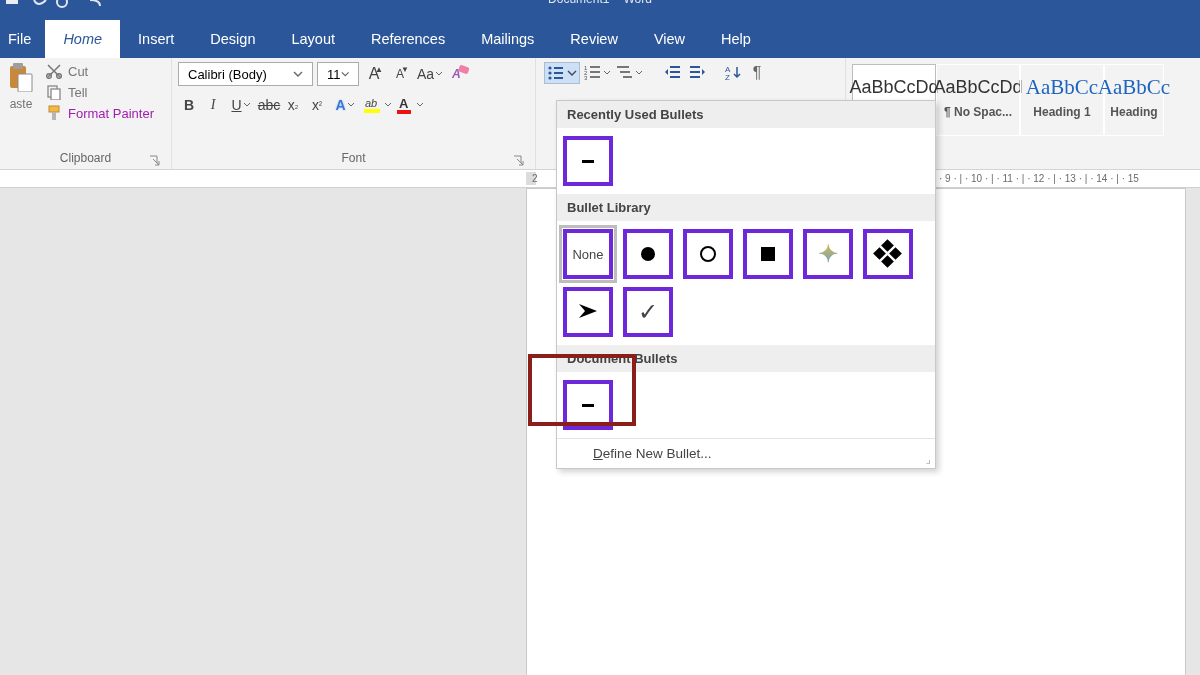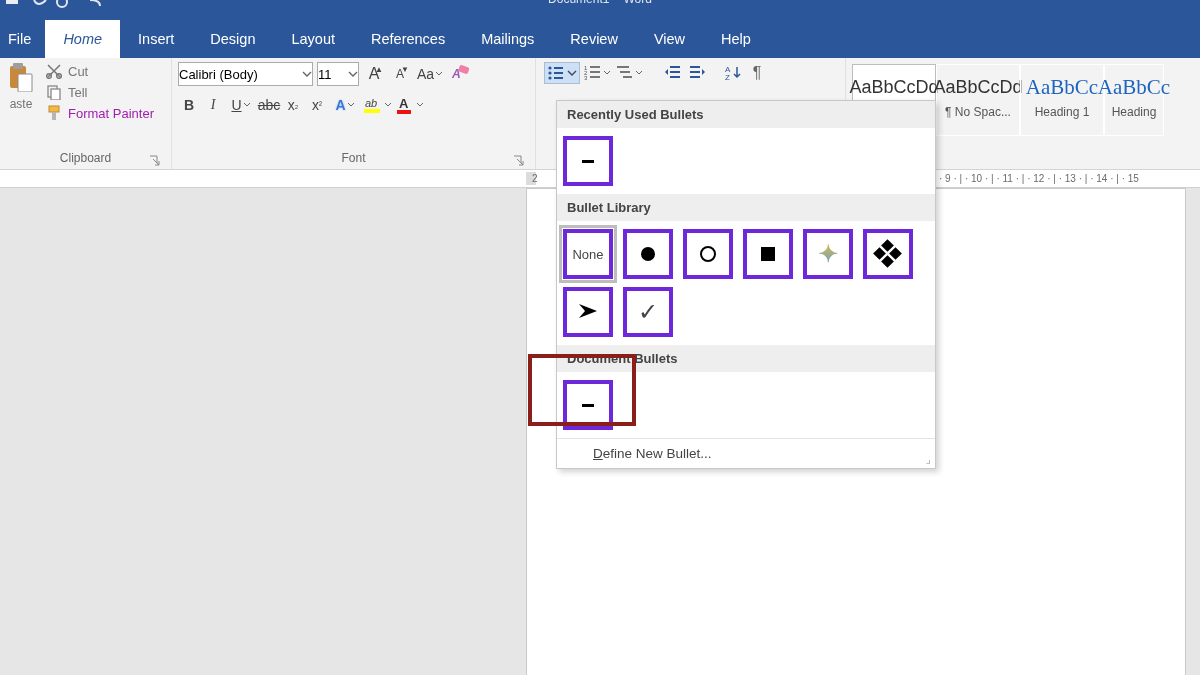--- a/index.html
+++ b/index.html
@@ -29,21 +29,21 @@
   .clip-body { display: flex; gap: 6px; align-items: flex-start; }
   .paste-btn { width: 30px; text-align: center; font-size: 12px; color: #737373; }
   .paste-ico { width: 26px; height: 30px; margin-bottom: 2px; }
   .clip-stack { display: flex; flex-direction: column; gap: 3px; font-size: 13px; color: #777; }
   .clip-stack .row { display: flex; align-items: center; gap: 6px; padding: 1px 4px; }
   .clip-stack .row.enabled { color: #a21caf; }
   .clip-stack .ico { width: 16px; height: 16px; flex: none; }
 
   .font-body { display: flex; flex-direction: column; gap: 8px; }
   .font-row1 { display: flex; align-items: center; gap: 4px; }
-  .combo { background: #fff; border: 1px solid #ababab; height: 24px; font-size: 13px; padding: 0 0; display: flex; align-items: center; justify-content: space-between; }
+  .combo { background: #fff; border: 1px solid #ababab; height: 24px; font-size: 13px; padding: 0 9px; display: flex; align-items: center; justify-content: space-between; }
   .combo .dd { width: 10px; height: 10px; }
   .fontname { width: 135px; }
   .fontsize { width: 42px; }
   .ico-btn { width: 22px; height: 22px; display: flex; align-items: center; justify-content: center; color: #444; font-size: 14px; position: relative; }
   .ico-btn.wide { width: 30px; }
   .sup { font-size: 8px; position: absolute; top: 2px; right: 2px; }
   .font-row2 { display: flex; align-items: center; gap: 2px; }
   .ico-btn .dd-sm { width: 8px; height: 8px; margin-left: 1px; }
   .clear-fmt { width: 22px; height: 22px; }
 
@@ -51,21 +51,21 @@
   .para-row { display: flex; align-items: center; gap: 2px; }
   .bullets-btn { border: 1px solid #a9bdd8; background: #cde0f5; padding: 0 2px; height: 22px; display:flex; align-items:center; }
   .bullets-btn .dd-sm { width: 10px; height:10px; margin-left:2px;}
   .li-ico { width: 18px; height: 18px; }
 
   .styles-body { display: flex; gap: 0; height: 72px; }
   .style-tile { width: 84px; border: 1px solid #fff; text-align: center; padding-top: 4px; font-size: 12px; color: #555; cursor: pointer;}
   .style-tile.sel { border: 1px solid #bdbdbd; background:#fff;}
   .style-prev { font-size: 18px; color: #333; height: 36px; display:flex; align-items:center; justify-content:center;}
   .style-prev.blue { color: #1f65c0; font-family: "Segoe UI Light", "Segoe UI"; font-size: 21px; }
-  .style-name { font-size: 12px; overflow:hidden; white-space:nowrap; }
+  .style-name { font-size: 12px; overflow:hidden; white-space:nowrap;font-weight:bold; }
 
   
   .ruler { height: 18px; background: #fff; border-bottom: 1px solid #d1d1d1; position: relative; font-size: 9px; color: #777;}
   .ruler-inner { position:absolute; left:526px; right:0; top:0; height:100%; display:flex; align-items:center; }
   .ruler-gray { position:absolute; left:526px; width:10px; top:2px; bottom:2px; background:#dcdcdc;}
   .ruler-segment-right { position:absolute; left:935px; right:0; top:0; height:100%; background:#fff; border-left:0; display:flex; align-items:center; padding-left:4px; letter-spacing: 0; }
   .ruler-text { font-family: Arial; font-size: 10px; color:#6b6b6b; white-space: nowrap; }
 
   
   .docarea { position: absolute; left:0; right:0; top:188px; bottom:0; background: #e6e6e6; }

